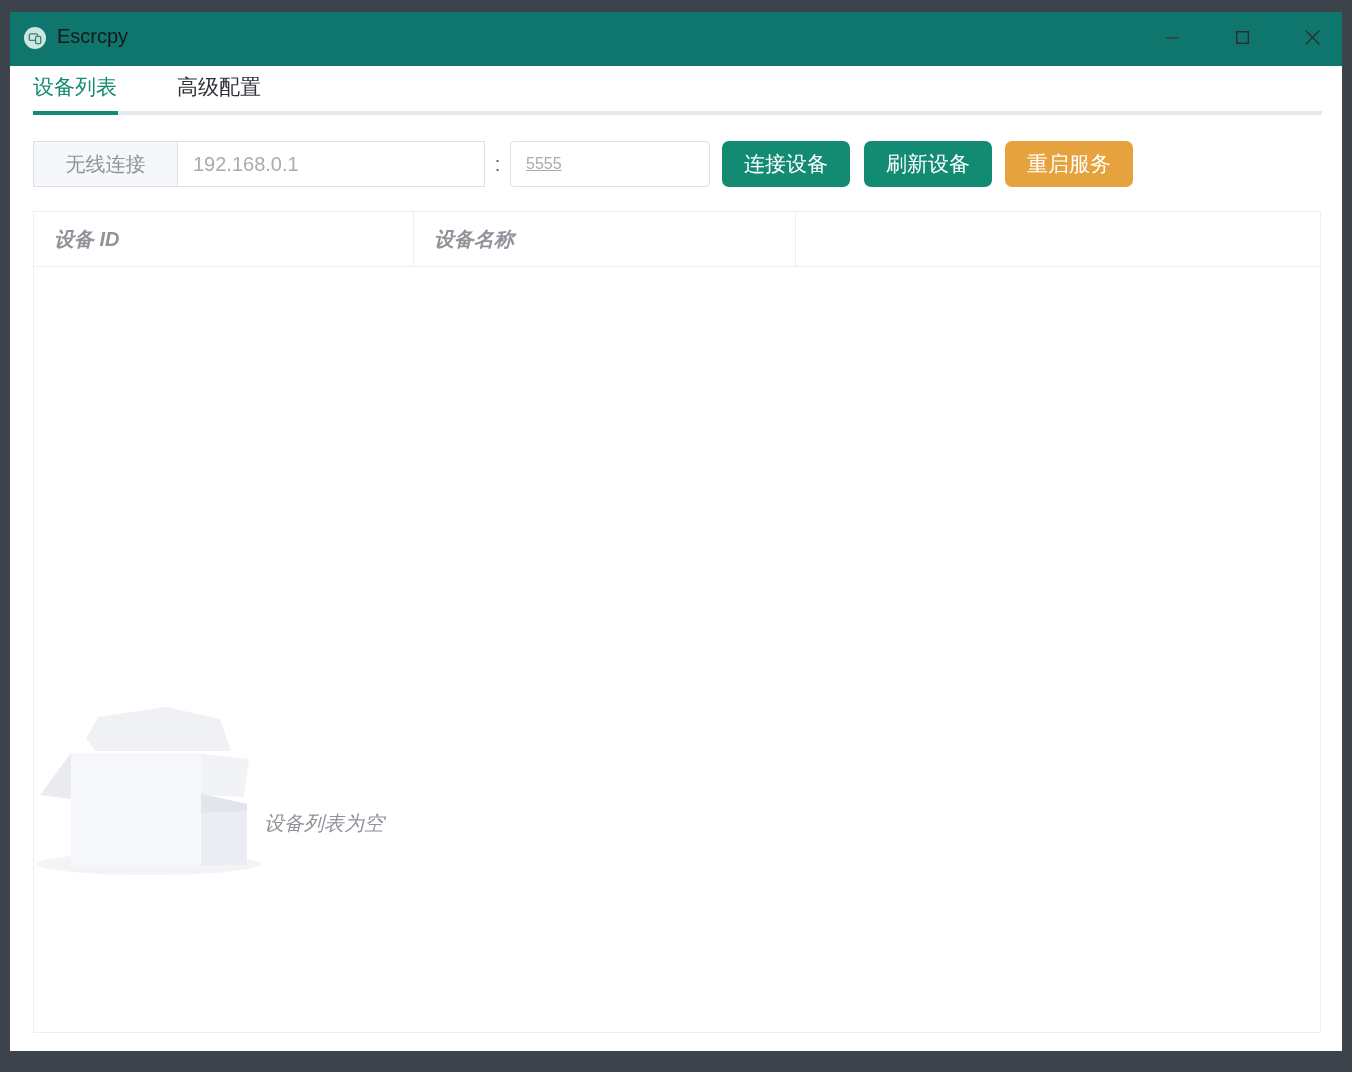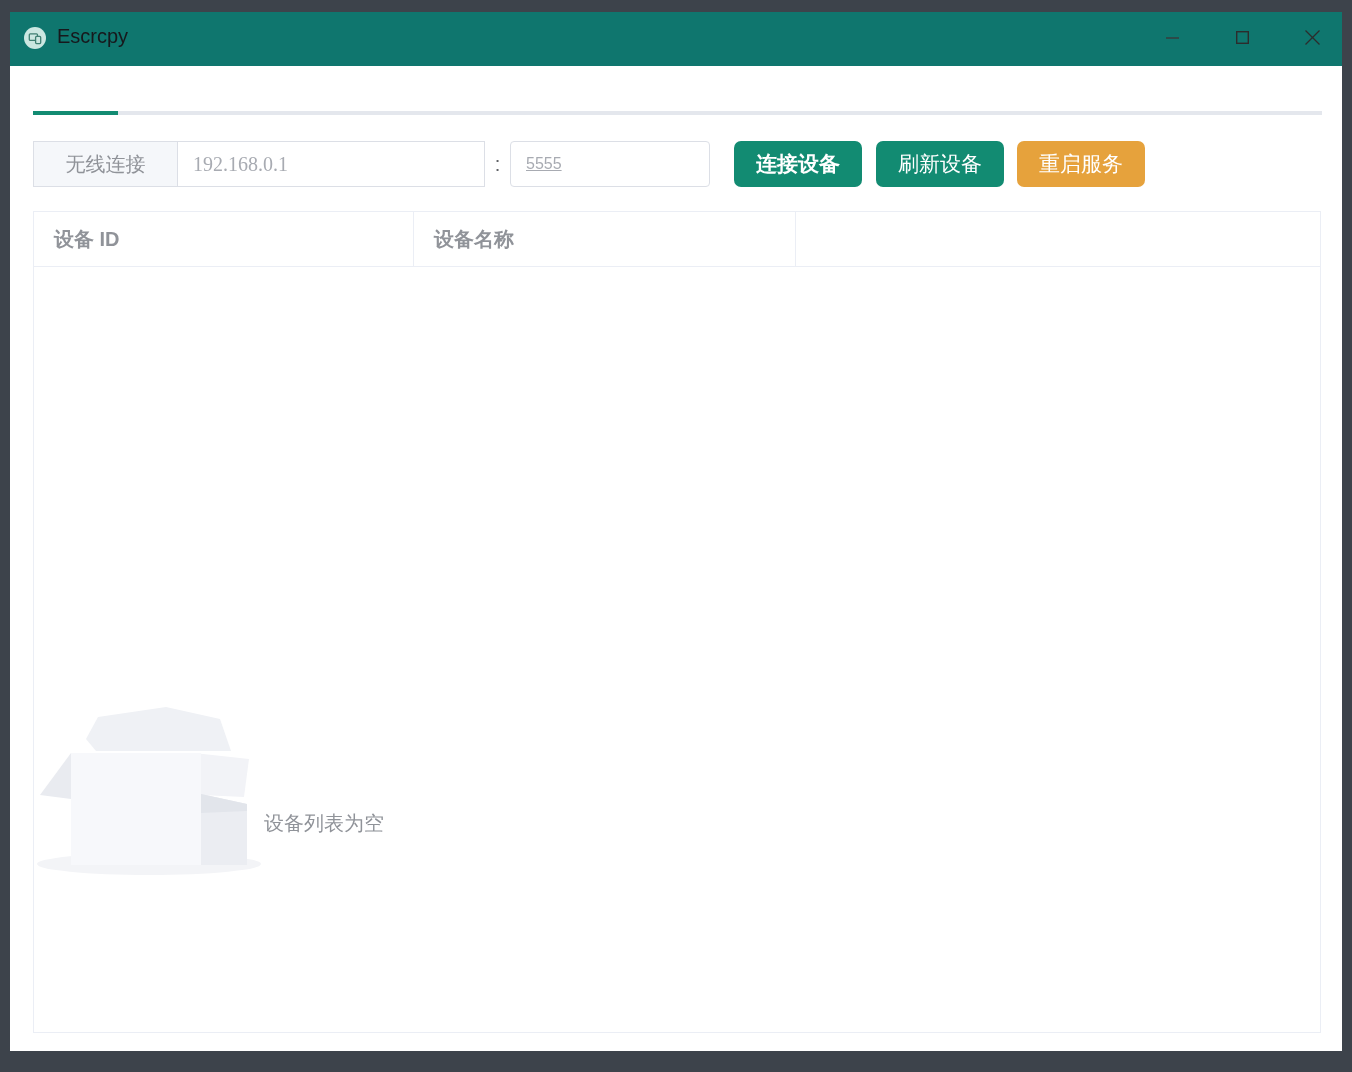--- a/index.html
+++ b/index.html
@@ -32,31 +32,31 @@
   
   .tabs{position:absolute;top:61px;left:23px;display:flex;gap:60px;font-size:21px;}
   .tab{cursor:pointer;color:var(--tab-inactive-text);line-height:28px;}
   .tab.active{color:var(--primary-teal);}
   .tab-track{position:absolute;top:99px;left:23px;right:20px;height:4px;background:#e4e7ed;}
   .tab-active-bar{width:85px;height:4px;background:var(--primary-teal);}
   
   .toolbar{position:absolute;top:129px;left:23px;height:46px;display:flex;align-items:stretch;}
   .input-group{display:flex;width:452px;border:1px solid var(--border-light);border-radius:0;background:#fff;overflow:hidden;}
   .prepend{width:144px;background:#f5f7fa;border-right:1px solid var(--border-light);color:var(--muted-text);font-size:20px;display:flex;align-items:center;justify-content:center;}
-  .ip-input{flex:1;border:none;outline:none;padding:0 15px;font-size:20px;color:#a8abb2;font-family:Liberation Serif, serif;min-width:0;}
+  .ip-input{flex:1;border:none;outline:none;padding:0 15px;font-size:20px;color:#a8abb2;font-family:Liberation Sans, sans-serif;min-width:0;}
   .colon{width:25px;text-align:center;line-height:46px;color:#606266;font-size:20px;}
   .port-input{width:200px;border:1px solid var(--border-light);border-radius:4px;outline:none;padding:0 15px;font-size:16px;color:#a8abb2;font-family:inherit;text-decoration:underline;}
   .btn{width:128px;height:46px;border:none;border-radius:7px;color:#fff;font-size:21px;cursor:pointer;font-family:inherit;display:flex;align-items:center;justify-content:center;}
   .btn.green{background:var(--primary-teal);}
   .btn.orange{background:var(--warning-orange);}
-  .btn.connect{margin-left:24px;font-weight:bold;}
+  .btn.connect{margin-left:12px;}
   .btn.refresh{margin-left:14px;}
   .btn.restart{margin-left:13px;}
   
-  .device-table{position:absolute;left:23px;top:199px;width:1288px;height:822px;border:1px solid var(--table-border);background:#fff;}
+  .device-table{position:absolute;left:23px;top:199px;width:1288px;height:822px;border:1px solid var(--table-border);background:#fff;font-style:italic;}
   .thead{display:flex;height:55px;border-bottom:1px solid var(--table-border);}
   .th{padding-left:20px;display:flex;align-items:center;font-weight:700;font-size:20px;color:var(--muted-text);border-right:1px solid var(--table-border);}
   .th.col1{width:380px;}
   .th.col2{width:382px;}
   .th.col3{flex:1;border-right:none;}
   .tbody{height:765px;display:flex;align-items:center;padding-top:284px;}
   .empty-text{margin-top:64px;font-size:20px;color:var(--muted-text);}
 </style>
 </head>
 <body>
@@ -85,20 +85,24 @@
       </button>
       <button class="win-btn">
         <svg width="17" height="17" viewBox="0 0 17 17">
           <line x1="1.5" y1="1.5" x2="15.5" y2="15.5" stroke="#2c2c2c" stroke-width="1.3"></line>
           <line x1="15.5" y1="1.5" x2="1.5" y2="15.5" stroke="#2c2c2c" stroke-width="1.3"></line>
         </svg>
       </button>
     </div>
   </div>
 
+  <div class="tabs">
+    <div class="tab active">设备列表</div>
+    <div class="tab">高级配置</div>
+  </div>
   <div class="tab-track">
     <div class="tab-active-bar"></div>
   </div>
 
   <div class="toolbar">
     <div class="input-group">
       <div class="prepend">无线连接</div>
       <input class="ip-input" type="text" value="192.168.0.1" style="">
     </div>
     <div class="colon">:</div>

